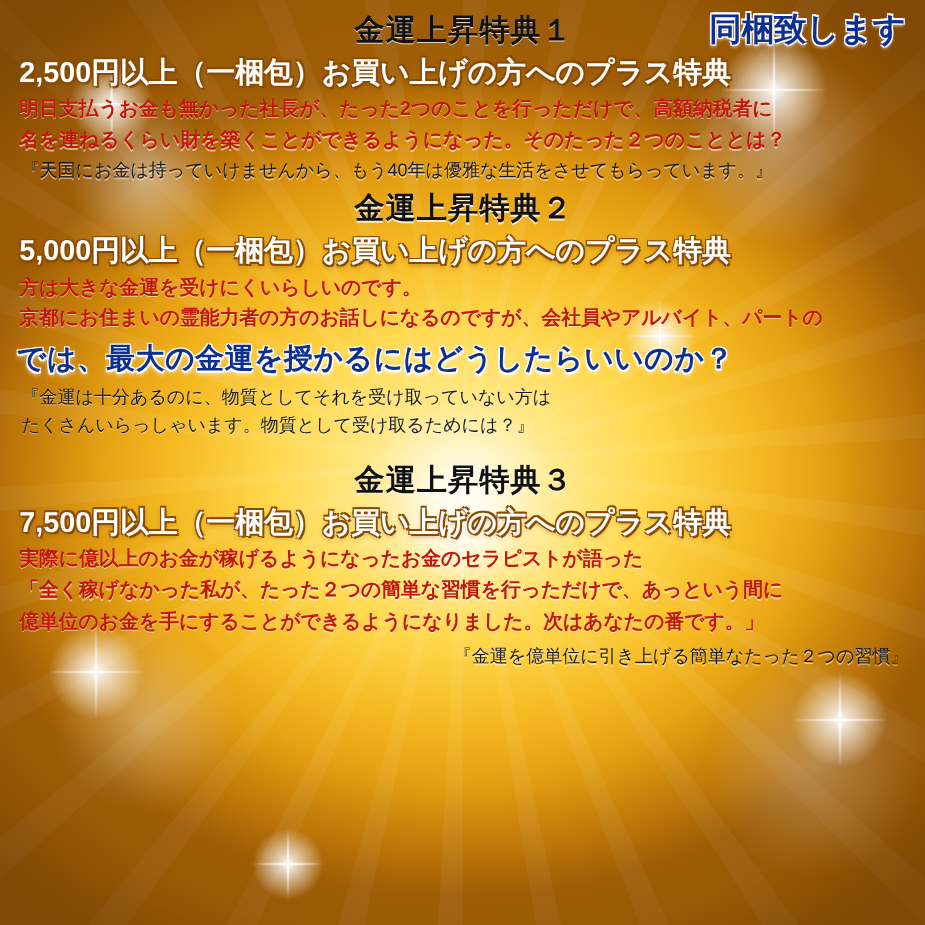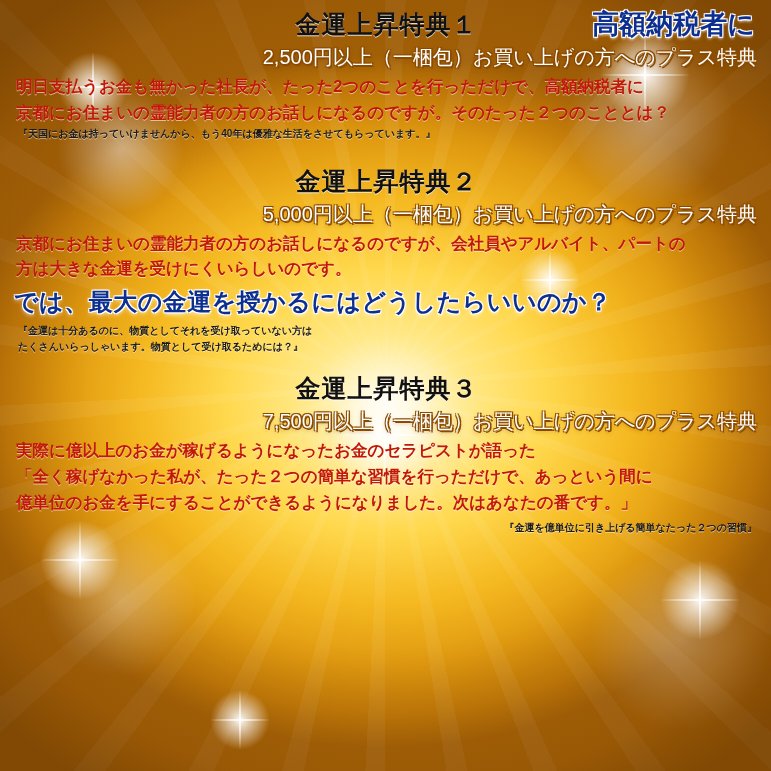--- a/index.html
+++ b/index.html
@@ -95,45 +95,44 @@
   .sec-title {
     font-size: 25px;
     font-weight: bold;
     color: #111;
     letter-spacing: 1px;
     margin: 0 0 3px 2px;
     text-shadow: 0 1px 0 rgba(255,255,255,0.75);
     text-align: center;
   }
   .sec-sub {
-    font-size: 20px;
-    font-weight: normal;
+    font-size: 24px;
+    font-weight: bold;
     color: #ffffff;
     margin: 0 0 4px 2px;
     letter-spacing: 0px;
     text-shadow:
       1.6px 1.6px 0 #8a4b00,
       -1px -1px 0 #8a4b00,
       1.4px -1px 0 #8a4b00,
       -1px 1.4px 0 #8a4b00,
       0 2px 4px rgba(120,60,0,0.5);
-    text-align: right;
   }
   .body-red {
     font-size: 16.5px;
     color: #c21807;
     font-weight: bold;
     line-height: 1.38;
     margin: 0 0 3px 2px;
     text-shadow: 0 1px 0 rgba(255,255,255,0.55);
   }
   .quote-black {
-    font-size: 10px;
+    font-size: 15px;
     color: #1a1a1a;
-    font-weight: bold;
+    font-weight: normal;
     line-height: 1.4;
     margin: 0 0 2px 4px;
     text-shadow: 0 1px 0 rgba(255,255,255,0.5);
   }
   .emph-blue {
     font-size: 24px;
     font-weight: bold;
     color: #0d2f8f;
     text-align: left;
     letter-spacing: 0.5px;
@@ -175,37 +174,37 @@
   <div class="vignette"></div>
 
   <div class="star" style="left:58px;  top:52px;  width:70px;  height:70px;"></div>
   <div class="star" style="left:600px; top:30px;  width:90px;  height:90px;"></div>
   <div class="star" style="left:330px; top:380px; width:110px; height:110px;"></div>
   <div class="star" style="left:40px;  top:520px; width:80px;  height:80px;"></div>
   <div class="star" style="left:660px; top:560px; width:80px;  height:80px;"></div>
   <div class="star" style="left:210px; top:690px; width:60px;  height:60px;"></div>
   <div class="star" style="left:520px; top:250px; width:60px;  height:60px;"></div>
 
-  <div class="badge">高額納税者に</div>
+  <div class="badge">同梱致します</div>
 
   <div class="content">
 
     <div class="section">
       <div class="sec-title">金運上昇特典１</div>
       <div class="sec-sub">2,500円以上（一梱包）お買い上げの方へのプラス特典</div>
       <div class="body-red">明日支払うお金も無かった社長が、たった2つのことを行っただけで、高額納税者に</div>
-      <div class="body-red">京都にお住まいの霊能力者の方のお話しになるのですが。そのたった２つのこととは？</div>
+      <div class="body-red">名を連ねるくらい財を築くことができるようになった。そのたった２つのこととは？</div>
       <div class="quote-black">『天国にお金は持っていけませんから、もう40年は優雅な生活をさせてもらっています。』</div>
     </div>
 
-    <div class="section" style="margin-top:24px;">
+    <div class="section" style="margin-top:4px;">
       <div class="sec-title">金運上昇特典２</div>
       <div class="sec-sub">5,000円以上（一梱包）お買い上げの方へのプラス特典</div>
+      <div class="body-red">方は大きな金運を受けにくいらしいのです。</div>
       <div class="body-red">京都にお住まいの霊能力者の方のお話しになるのですが、会社員やアルバイト、パートの</div>
-      <div class="body-red">方は大きな金運を受けにくいらしいのです。</div>
       <div class="emph-blue">では、最大の金運を授かるにはどうしたらいいのか？</div>
       <div class="quote-black">『金運は十分あるのに、物質としてそれを受け取っていない方は</div>
       <div class="quote-black">たくさんいらっしゃいます。物質として受け取るためには？』</div>
     </div>
 
     <div class="section" style="margin-top:18px;">
       <div class="sec-title">金運上昇特典３</div>
       <div class="sec-sub">7,500円以上（一梱包）お買い上げの方へのプラス特典</div>
       <div class="body-red">実際に億以上のお金が稼げるようになったお金のセラピストが語った</div>
       <div class="body-red">「全く稼げなかった私が、たった２つの簡単な習慣を行っただけで、あっという間に</div>

